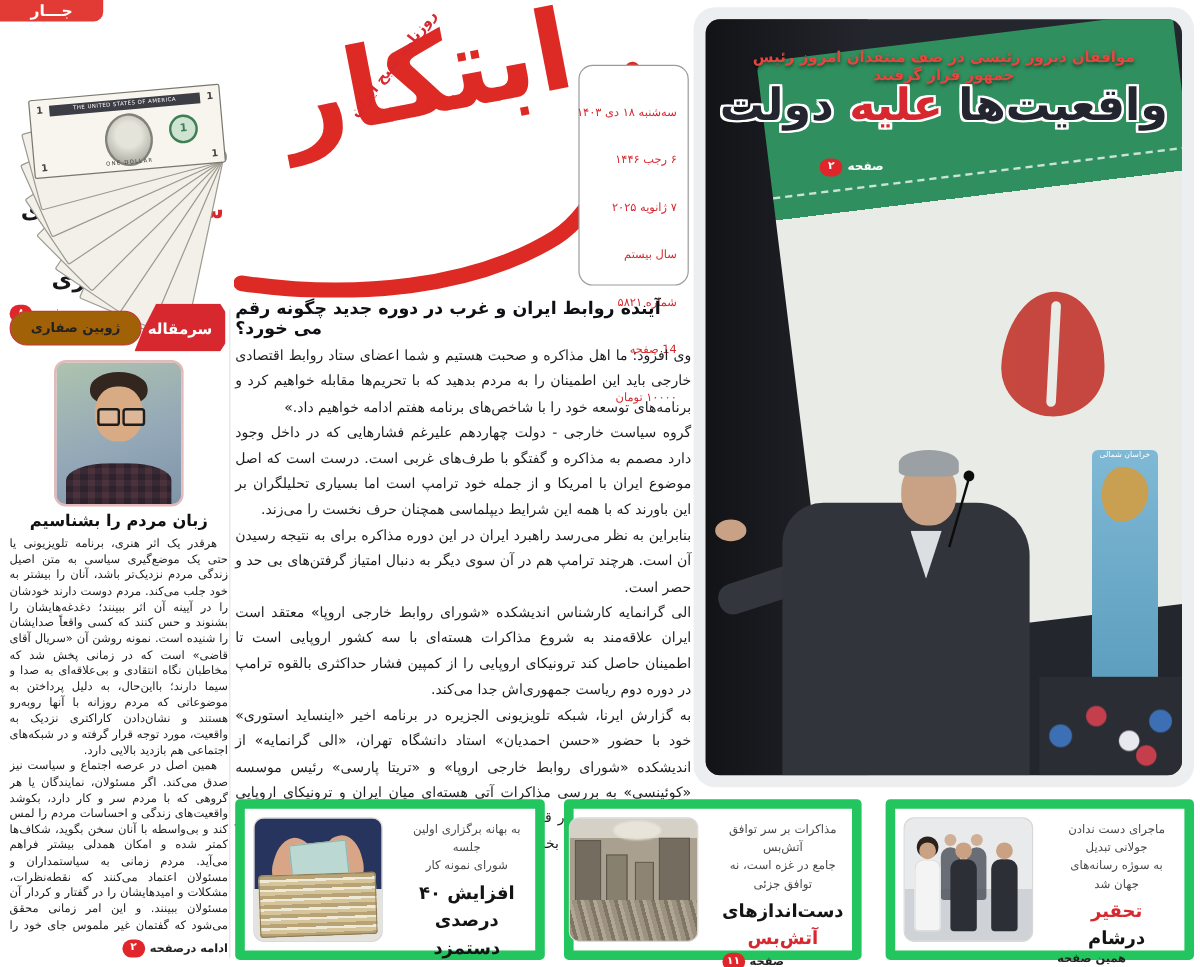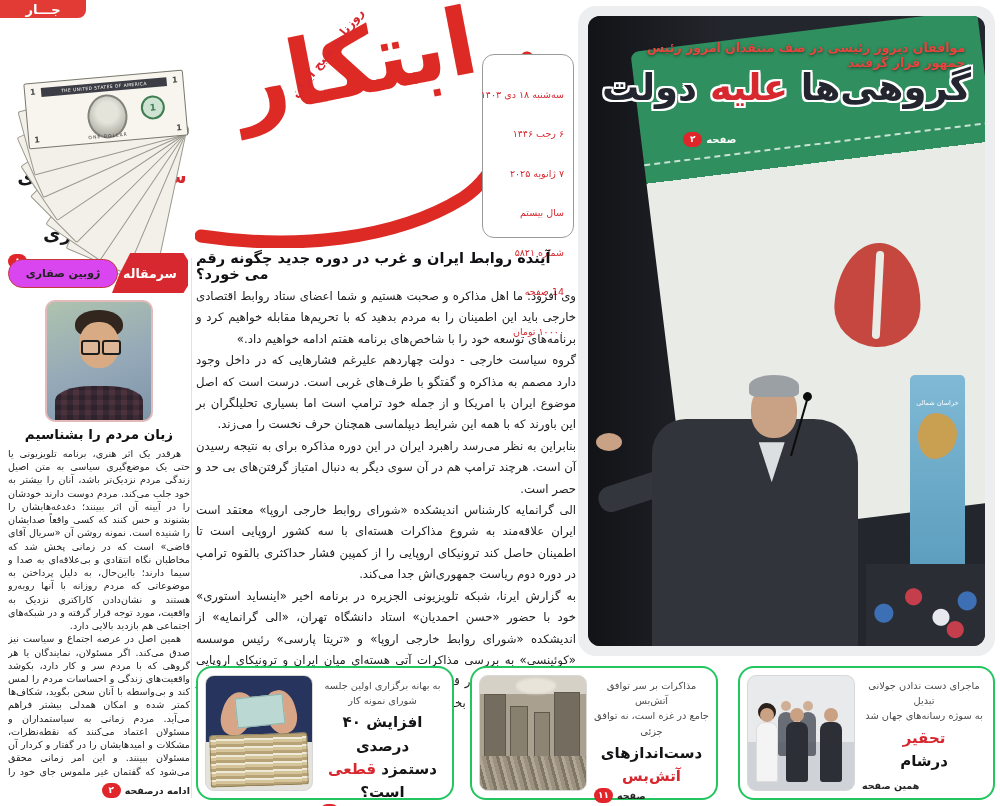--- a/index.html
+++ b/index.html
@@ -73,30 +73,30 @@
   .ph-man-hair{position:absolute;left:40.5%;bottom:39.5%;width:50px;height:22px;background:#9aa0a4;
                border-radius:50% 50% 20% 20%;}
   .ph-mic{position:absolute;left:53%;bottom:30%;width:2px;height:58px;background:#0c0c0c;transform:rotate(16deg);}
   .ph-mic:before{content:"";position:absolute;top:-8px;left:-4px;width:9px;height:9px;border-radius:50%;background:#0c0c0c;}
   .ph-podium{position:absolute;left:40%;bottom:0;width:27%;height:34%;
              background:linear-gradient(180deg,#191310,#2c221a);border-radius:8px 8px 0 0;}
   .ph-plaque{position:absolute;left:14%;top:26%;width:72%;padding:5px 2px;background:#14100d;
              border:1px solid #6b5a33;color:#caa84f;font-size:7.5px;text-align:center;border-radius:3px;}
   .ph-banner{position:absolute;right:5%;bottom:0;width:14%;height:43%;border-radius:5px 5px 0 0;
              background:linear-gradient(180deg,#7fb9d5,#4f93b5);}
-  .ph-banner-label{text-align:center;color:#fff;font-size:6.5px;margin-top:24px;}
+  .ph-banner-label{text-align:center;color:#fff;font-size:6.5px;}
   .ph-banner-gold{margin:6px auto 0;width:70%;height:46px;background:#c99f52;
                   border-radius:45% 55% 60% 40%/50% 45% 55% 50%;}
   .ph-flowers{position:absolute;right:0;bottom:0;width:30%;height:13%;
       background:radial-gradient(circle at 15% 60%,#3d6fb4 0 9px,transparent 10px),
                  radial-gradient(circle at 40% 40%,#c43f4b 0 8px,transparent 9px),
                  radial-gradient(circle at 63% 65%,#e7e9ee 0 8px,transparent 9px),
                  radial-gradient(circle at 85% 45%,#3d6fb4 0 9px,transparent 10px),
                  radial-gradient(circle at 75% 80%,#c43f4b 0 8px,transparent 9px),#2a2d33;}
-  .ph-kicker{position:absolute;top:24px;left:5%;right:5%;text-align:right;color:#e8453f;
+  .ph-kicker{position:absolute;top:24px;left:5%;right:5%;text-align:center;color:#e8453f;
              font-size:12.5px;font-weight:bold;text-shadow:0 1px 3px rgba(0,0,0,.55);}
   .ph-headline{position:absolute;top:50px;left:0;right:0;text-align:center;font-size:37px;
                font-weight:bold;color:#23262e;cursor:pointer;
                text-shadow:-2px -2px 0 #fff,2px -2px 0 #fff,-2px 2px 0 #fff,2px 2px 0 #fff,
                            0 -2px 0 #fff,0 2px 0 #fff,-2px 0 0 #fff,2px 0 0 #fff;}
   .ph-headline .red{text-shadow:-2px -2px 0 #fff,2px -2px 0 #fff,-2px 2px 0 #fff,2px 2px 0 #fff,
                            0 -2px 0 #fff,0 2px 0 #fff,-2px 0 0 #fff,2px 0 0 #fff;}
   .ph-pageref{position:absolute;top:116px;left:24%;color:#fff;font-size:10px;}
   .ph-pageref span.word{color:#fff;}
 
@@ -105,21 +105,21 @@
   .m-kicker{text-align:left;font-size:14.5px;font-weight:bold;color:#101014;margin:0 0 4px;}
   .m-headline{text-align:center;font-size:43px;font-weight:bold;color:#101014;line-height:1.12;
               margin:0 0 10px;cursor:pointer;}
   .m-body{font-size:11.7px;line-height:1.83;text-align:justify;color:#1d1d1f;}
   .m-body p{margin:0;}
 
   
   .editorial{position:absolute;left:8px;top:252px;width:182px;height:550px;}
   .ed-header{position:relative;height:42px;}
   .ed-pill{position:absolute;left:0;top:7px;width:110px;height:29px;border:1.5px solid #c5393d;
-           border-radius:16px;background:#d946ef;display:flex;align-items:center;justify-content:center;
+           border-radius:16px;background:#a16207;display:flex;align-items:center;justify-content:center;
            font-size:11px;font-weight:bold;color:#222;z-index:2;box-sizing:border-box;}
   .ed-ribbon{position:absolute;left:104px;top:1px;width:76px;height:40px;background:#d7282f;color:#fff;
              font-size:12.5px;font-weight:bold;display:flex;align-items:center;justify-content:center;
              clip-path:polygon(24% 0,94% 0,100% 18%,100% 82%,94% 100%,0 100%,10% 52%);}
   .ed-photo{position:relative;width:104px;height:118px;margin:6px auto 4px;border:2px solid #e3b9b9;
             border-radius:10px;overflow:hidden;
             background:linear-gradient(160deg,#aec3ae 0%,#94a8b8 55%,#7e95a8 100%);}
   .ed-hair{position:absolute;top:8px;left:28px;width:48px;height:28px;background:#32261e;border-radius:50% 50% 42% 42%;}
   .ed-face{position:absolute;top:20px;left:32px;width:40px;height:46px;background:#d8ab85;border-radius:46%;}
   .ed-glass{position:absolute;top:38px;width:15px;height:11px;border:2px solid #1d1d1d;border-radius:3px;background:rgba(255,255,255,.15);}
@@ -129,22 +129,22 @@
                        repeating-linear-gradient(90deg,rgba(30,30,60,.45) 0 6px,rgba(120,60,70,.35) 6px 12px);
             background-blend-mode:multiply;}
   .ed-title{text-align:center;font-size:13.5px;font-weight:bold;color:#111;margin:4px 0 5px;cursor:pointer;}
   .ed-text{height:332px;overflow:hidden;font-size:9.6px;line-height:1.38;text-align:justify;color:#222;}
   .ed-text p{margin:0;text-indent:9px;}
   .ed-foot{margin-top:4px;font-size:9.5px;}
 
   .vline{position:absolute;left:191px;top:258px;width:1px;height:540px;background:#e3e3e3;}
 
   
-  .news-box{position:absolute;top:666px;height:134px;border:2px solid #22c55e;border-radius:16px;
-            background:#fff;box-sizing:border-box;display:flex;padding:7px;gap:7px;}
+  .news-box{position:absolute;top:666px;height:134px;border:8px solid #22c55e;border-radius:4px;
+            background:#fff;box-sizing:border-box;display:flex;padding:7px;gap:20px;}
   .nb-text{flex:1;display:flex;flex-direction:column;align-items:center;text-align:center;padding-top:3px;}
   .nb-kicker{font-size:9.8px;color:#4a4a4a;font-weight:500;line-height:1.55;}
   .nb-headline{font-size:15px;font-weight:bold;color:#141416;line-height:1.55;margin-top:3px;cursor:pointer;}
   .nb-pageref{margin-top:auto;align-self:flex-end;font-size:9.5px;}
   .nb-img{width:106px;border-radius:9px;overflow:hidden;position:relative;flex-shrink:0;border:1px solid #d8d8d8;}
 
   .img-money{background:linear-gradient(180deg,#27355e 0 58%,#e4e2dc 58% 100%);}
   .mn-hand{position:absolute;width:30px;height:44px;background:#d8a687;border-radius:45%;}
   .mn-hand.l{left:16px;top:16px;transform:rotate(18deg);}
   .mn-hand.r{right:16px;top:14px;transform:rotate(-16deg);}
@@ -245,21 +245,21 @@
       <div class="ph-man-head"></div>
       <div class="ph-man-hair"></div>
       <div class="ph-mic"></div>
       <div class="ph-banner">
         <div class="ph-banner-label">خراسان شمالی</div>
         <div class="ph-banner-gold"></div>
       </div>
       <div class="ph-flowers"></div>
       <div class="ph-kicker">موافقان دیروز رئیسی در صف منتقدان امروز رئیس جمهور قرار گرفتند</div>
       <div class="ph-headline">
-        <span>گروهی‌ها</span>
+        <span>واقعیت‌ها</span>
         <span class="red">علیه</span>
         <span>دولت</span>
       </div>
       <div class="pageref ph-pageref">
         <span class="word">صفحه</span>
         <span class="badge">۲</span>
       </div>
     </div>
   </div>
 

